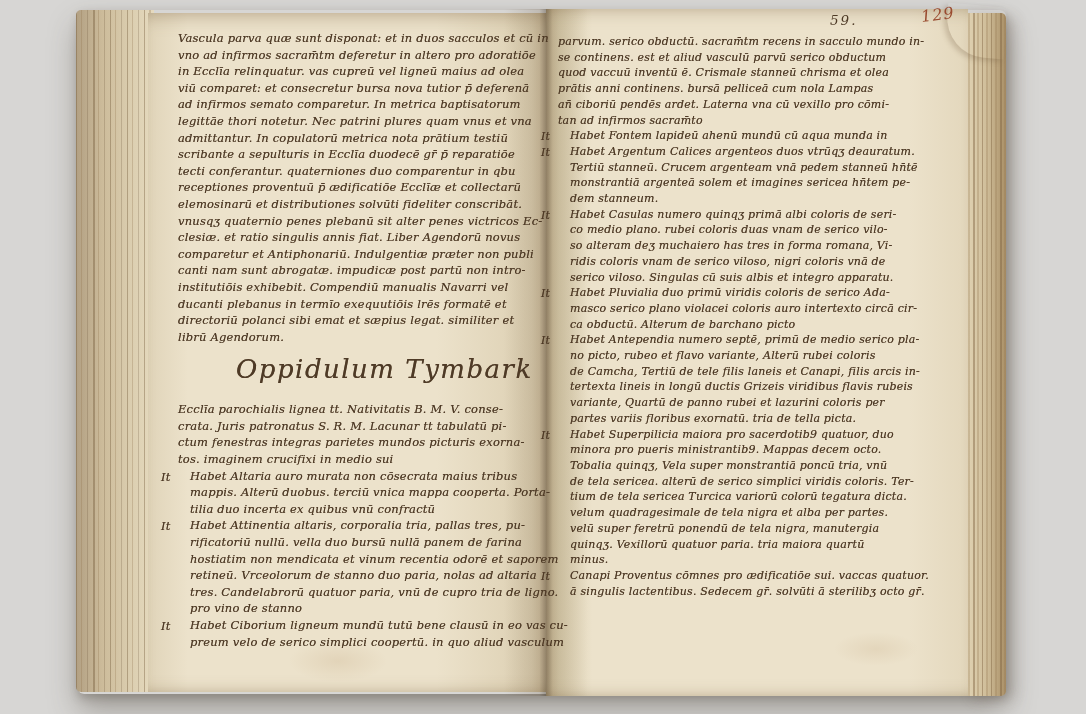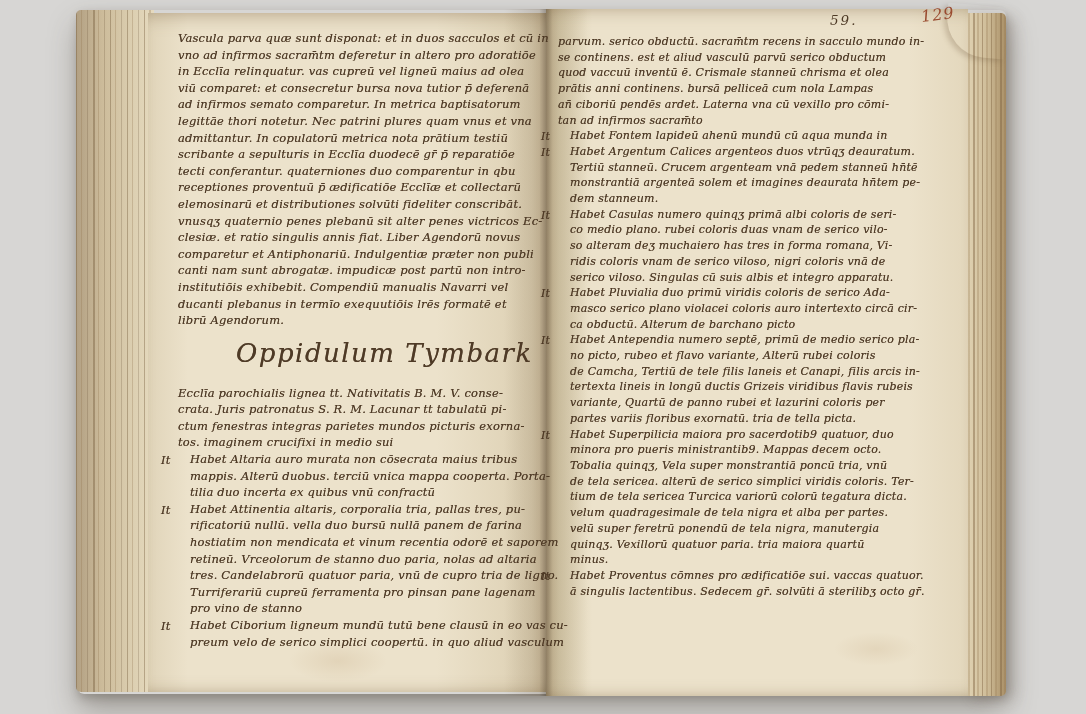--- a/index.html
+++ b/index.html
@@ -115,20 +115,21 @@
         <div class="line">scribante a sepulturis in Ecclīa duodecē gr̄ p̄ reparatiōe</div>
         <div class="line">tecti conferantur. quaterniones duo comparentur in qbu</div>
         <div class="line">receptiones proventuū p̄ ædificatiōe Ecclīæ et collectarū</div>
         <div class="line">elemosinarū et distributiones solvūti fideliter conscribāt.</div>
         <div class="line">vnusqʒ quaternio penes plebanū sit alter penes victricos Ec-</div>
         <div class="line">clesiæ. et ratio singulis annis fiat. Liber Agendorū novus</div>
         <div class="line">comparetur et Antiphonariū. Indulgentiæ præter non publi</div>
         <div class="line">canti nam sunt abrogatæ. impudicæ post partū non intro-</div>
         <div class="line">institutiōis exhibebit. Compendiū manualis Navarri vel</div>
         <div class="line">ducanti plebanus in termīo exequutiōis lrēs formatē et</div>
+        <div class="line">directoriū polanci sibi emat et sæpius legat. similiter et</div>
         <div class="line">librū Agendorum.</div>
       </div>
     <div class="heading">Oppidulum Tymbark</div>
     <div class="para">
         <div class="line">Ecclīa parochialis lignea tt. Nativitatis B. M. V. conse-</div>
         <div class="line">crata. Juris patronatus S. R. M. Lacunar tt tabulatū pi-</div>
         <div class="line">ctum fenestras integras parietes mundos picturis exorna-</div>
         <div class="line">tos. imaginem crucifixi in medio sui</div>
       </div>
     <div>
@@ -138,21 +139,20 @@
           <div class="line">mappis. Alterū duobus. terciū vnica mappa cooperta. Porta-</div>
           <div class="line">tilia duo incerta ex quibus vnū confractū</div>
         </div>
         <div class="para hang">
           <span class="marker">It</span>
           <div class="line">Habet Attinentia altaris, corporalia tria, pallas tres, pu-</div>
           <div class="line">rificatoriū nullū. vella duo bursū nullā panem de farina</div>
           <div class="line">hostiatim non mendicata et vinum recentia odorē et saporem</div>
           <div class="line">retineū. Vrceolorum de stanno duo paria, nolas ad altaria</div>
           <div class="line">tres. Candelabrorū quatuor paria, vnū de cupro tria de ligno.</div>
-          <div class="line">Turriferariū cupreū ferramenta pro pinsan pane lagenam</div>
           <div class="line">pro vino de stanno</div>
         </div>
         <div class="para hang">
           <span class="marker">It</span>
           <div class="line">Habet Ciborium ligneum mundū tutū bene clausū in eo vas cu-</div>
           <div class="line">preum velo de serico simplici coopertū. in quo aliud vasculum</div>
         </div>
       </div>
   </div>
 
@@ -167,21 +167,21 @@
       </div>
     <div>
         <div class="para hang">
           <span class="marker">It</span>
           <div class="line">Habet Fontem lapideū ahenū mundū cū aqua munda in</div>
         </div>
         <div class="para hang">
           <span class="marker">It</span>
           <div class="line">Habet Argentum Calices argenteos duos vtrūqʒ deauratum.</div>
           <div class="line">Tertiū stanneū. Crucem argenteam vnā pedem stanneū hn̄tē</div>
-          <div class="line">monstrantiā argenteā solem et imagines deaurata hn̄tem pe-</div>
+          <div class="line">monstrantiā argenteā solem et imagines sericea hn̄tem pe-</div>
           <div class="line">dem stanneum.</div>
         </div>
         <div class="para hang">
           <span class="marker">It</span>
           <div class="line">Habet Casulas numero quinqʒ primā albi coloris de seri-</div>
           <div class="line">co medio plano. rubei coloris duas vnam de serico vilo-</div>
           <div class="line">so alteram deʒ muchaiero has tres in forma romana, Vi-</div>
           <div class="line">ridis coloris vnam de serico viloso, nigri coloris vnā de</div>
           <div class="line">serico viloso. Singulas cū suis albis et integro apparatu.</div>
         </div>
@@ -207,21 +207,21 @@
           <div class="line">Tobalia quinqʒ, Vela super monstrantiā poncū tria, vnū</div>
           <div class="line">de tela sericea. alterū de serico simplici viridis coloris. Ter-</div>
           <div class="line">tium de tela sericea Turcica variorū colorū tegatura dicta.</div>
           <div class="line">velum quadragesimale de tela nigra et alba per partes.</div>
           <div class="line">velū super feretrū ponendū de tela nigra, manutergia</div>
           <div class="line">quinqʒ. Vexillorū quatuor paria. tria maiora quartū</div>
           <div class="line">minus.</div>
         </div>
         <div class="para hang">
           <span class="marker">It</span>
-          <div class="line">Habet Proventus cōmnes pro ædificatiōe sui. vaccas quatuor.</div>
+          <div class="line">Canapi Proventus cōmnes pro ædificatiōe sui. vaccas quatuor.</div>
           <div class="line">ā singulis lactentibus. Sedecem gr̄. solvūti ā sterilibʒ octo gr̄.</div>
         </div>
       </div>
   </div>
 
   <div class="pagenum">59.</div>
   <div class="foliation">129</div>
 </div>
 
 </body></html>

